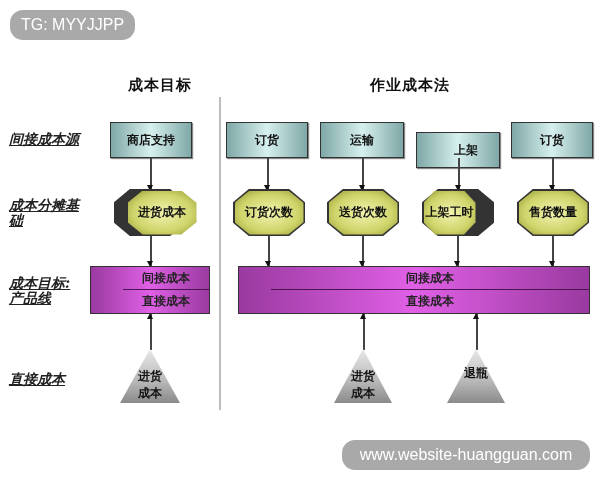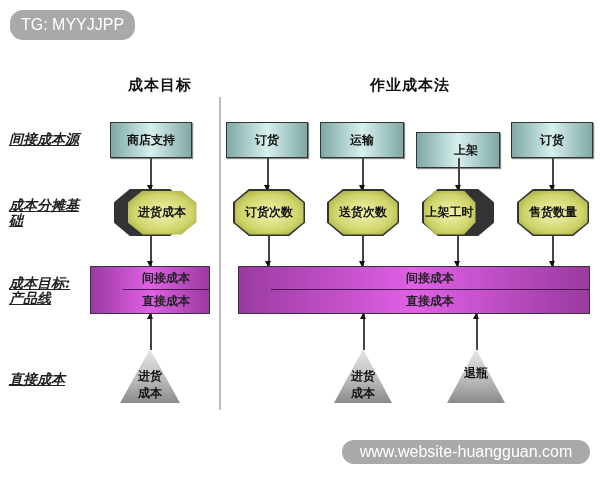--- a/index.html
+++ b/index.html
@@ -2,21 +2,21 @@
 <html><head>
 <meta charset="utf-8">
 <style>
   html, body { margin:0; padding:0; }
   body { width:600px; height:480px; background:#ffffff; position:relative; overflow:hidden;
          font-family: "DejaVu Serif", "Liberation Serif", serif; color:#111; }
   .abs { position:absolute; }
   .wm { background:#a9a9a9; color:#ffffff; font-family:"Liberation Sans","DejaVu Sans",sans-serif;
         display:flex; align-items:center; justify-content:center;border-radius:13px; }
   .wm-tl { left:10px; top:10px; width:125px; height:30px; font-size:16px; }
-  .wm-br { left:342px; top:440px; width:248px; height:24px; font-size:16px; }
+  .wm-br { left:342px; top:440px; width:248px; height:30px; font-size:16px; }
   .section-title { font-size:15px; font-weight:bold; letter-spacing:1px; text-align:center; }
   .divider { left:219px; top:97px; width:2px; height:313px; background:#bdbdbd; }
   .row-label { font-size:14px; font-style:italic; font-weight:bold; text-decoration:underline;
                color:#222; line-height:15px; }
   .box { border:1.5px solid #333; box-sizing:border-box;
          background:linear-gradient(to right,#7fa8a6 0%,#d6f0ee 50%,#7fa8a6 100%);
          display:flex; align-items:center; justify-content:center; font-size:12px; font-weight:bold;
          box-shadow:1px 1px 1px #888; }
   .oct { display:flex; align-items:center; justify-content:center; font-size:12px; font-weight:bold;
          background:radial-gradient(ellipse at center,#f2f4b0 0%,#cfd46a 60%,#8f9530 100%);

